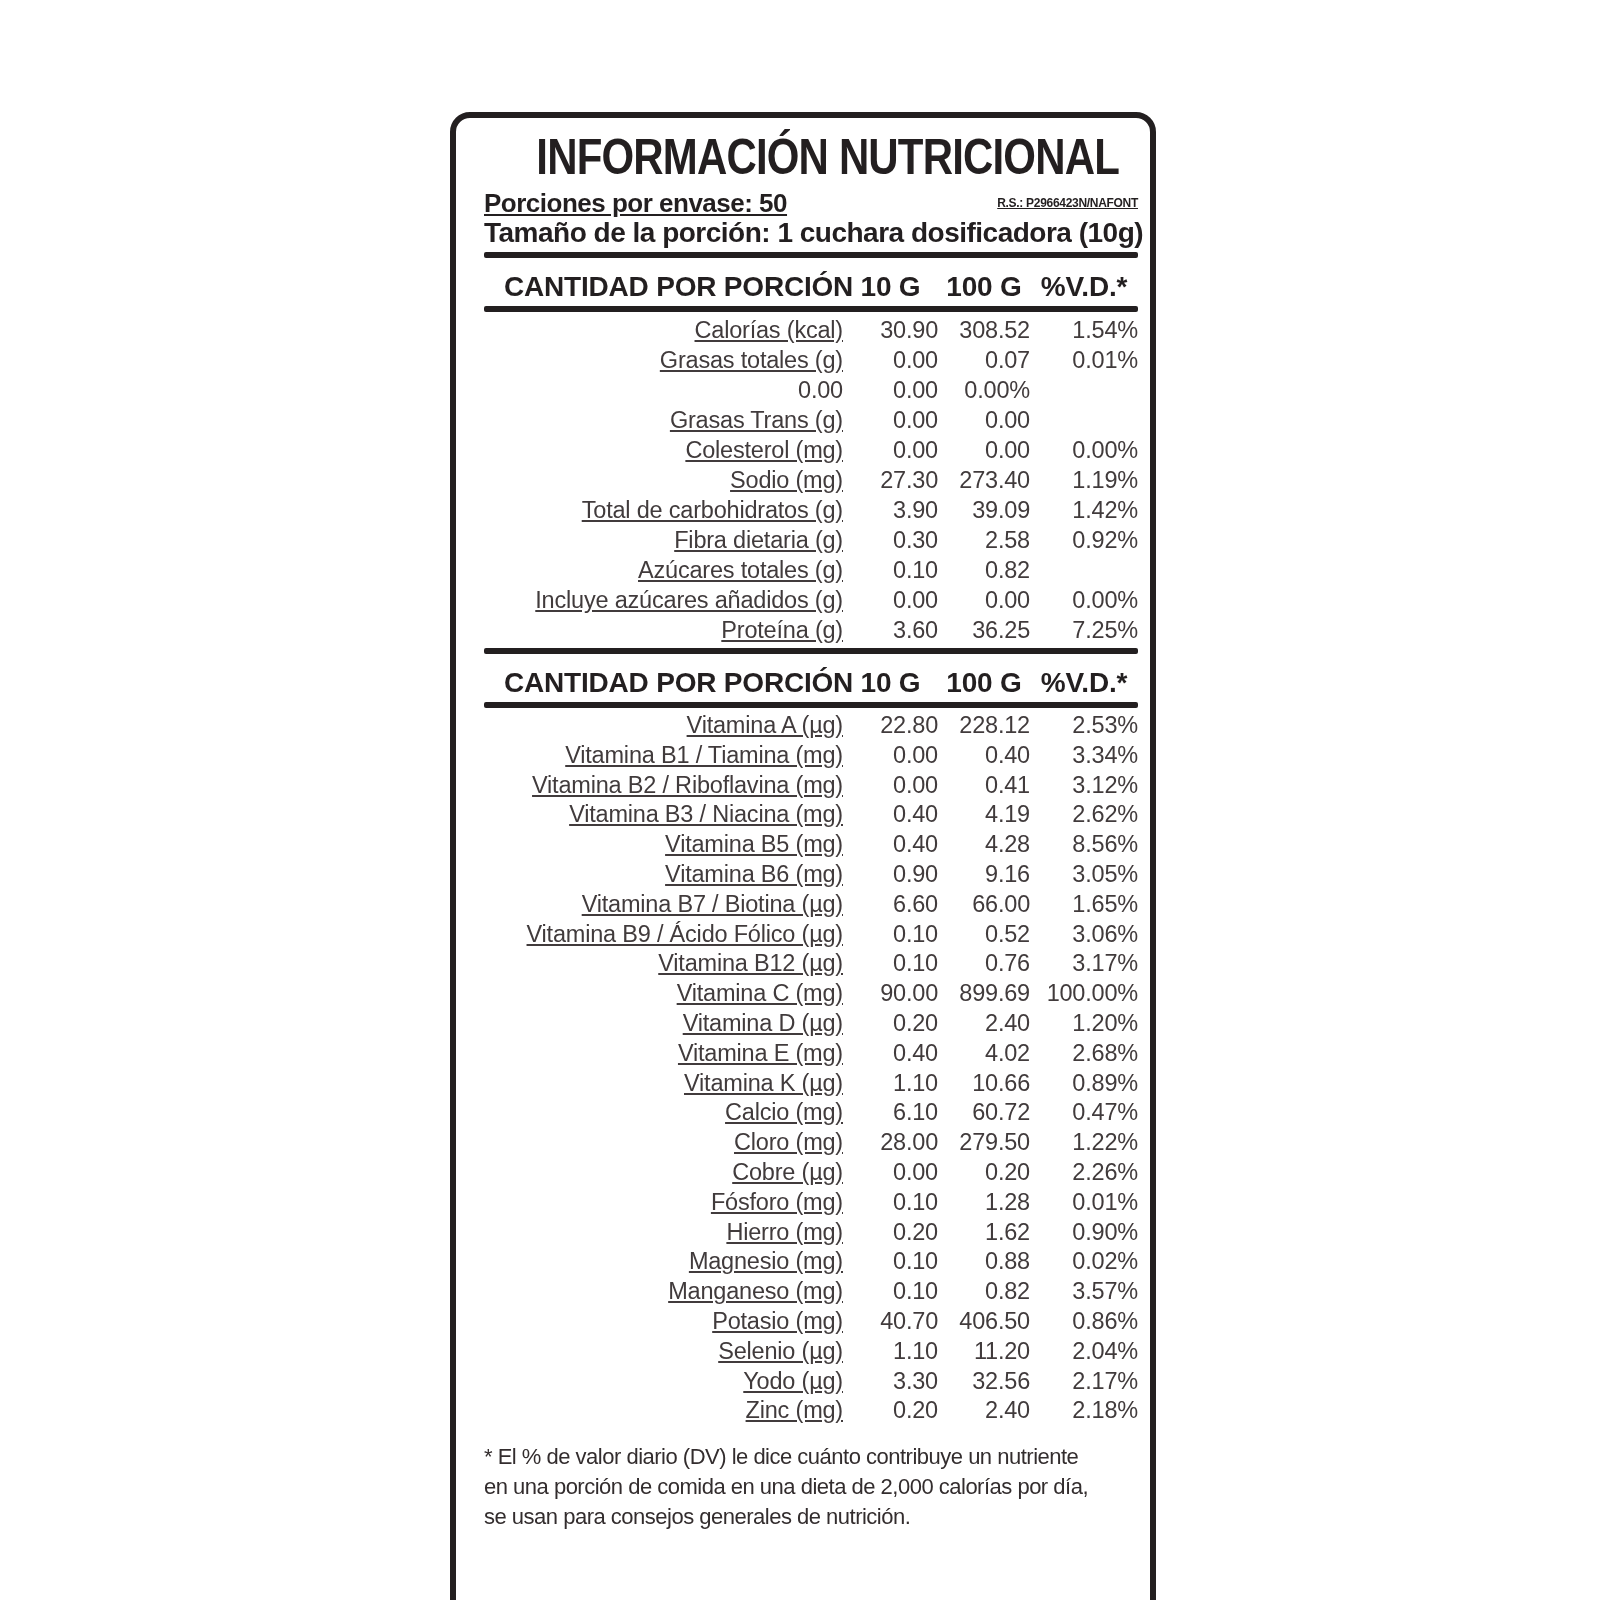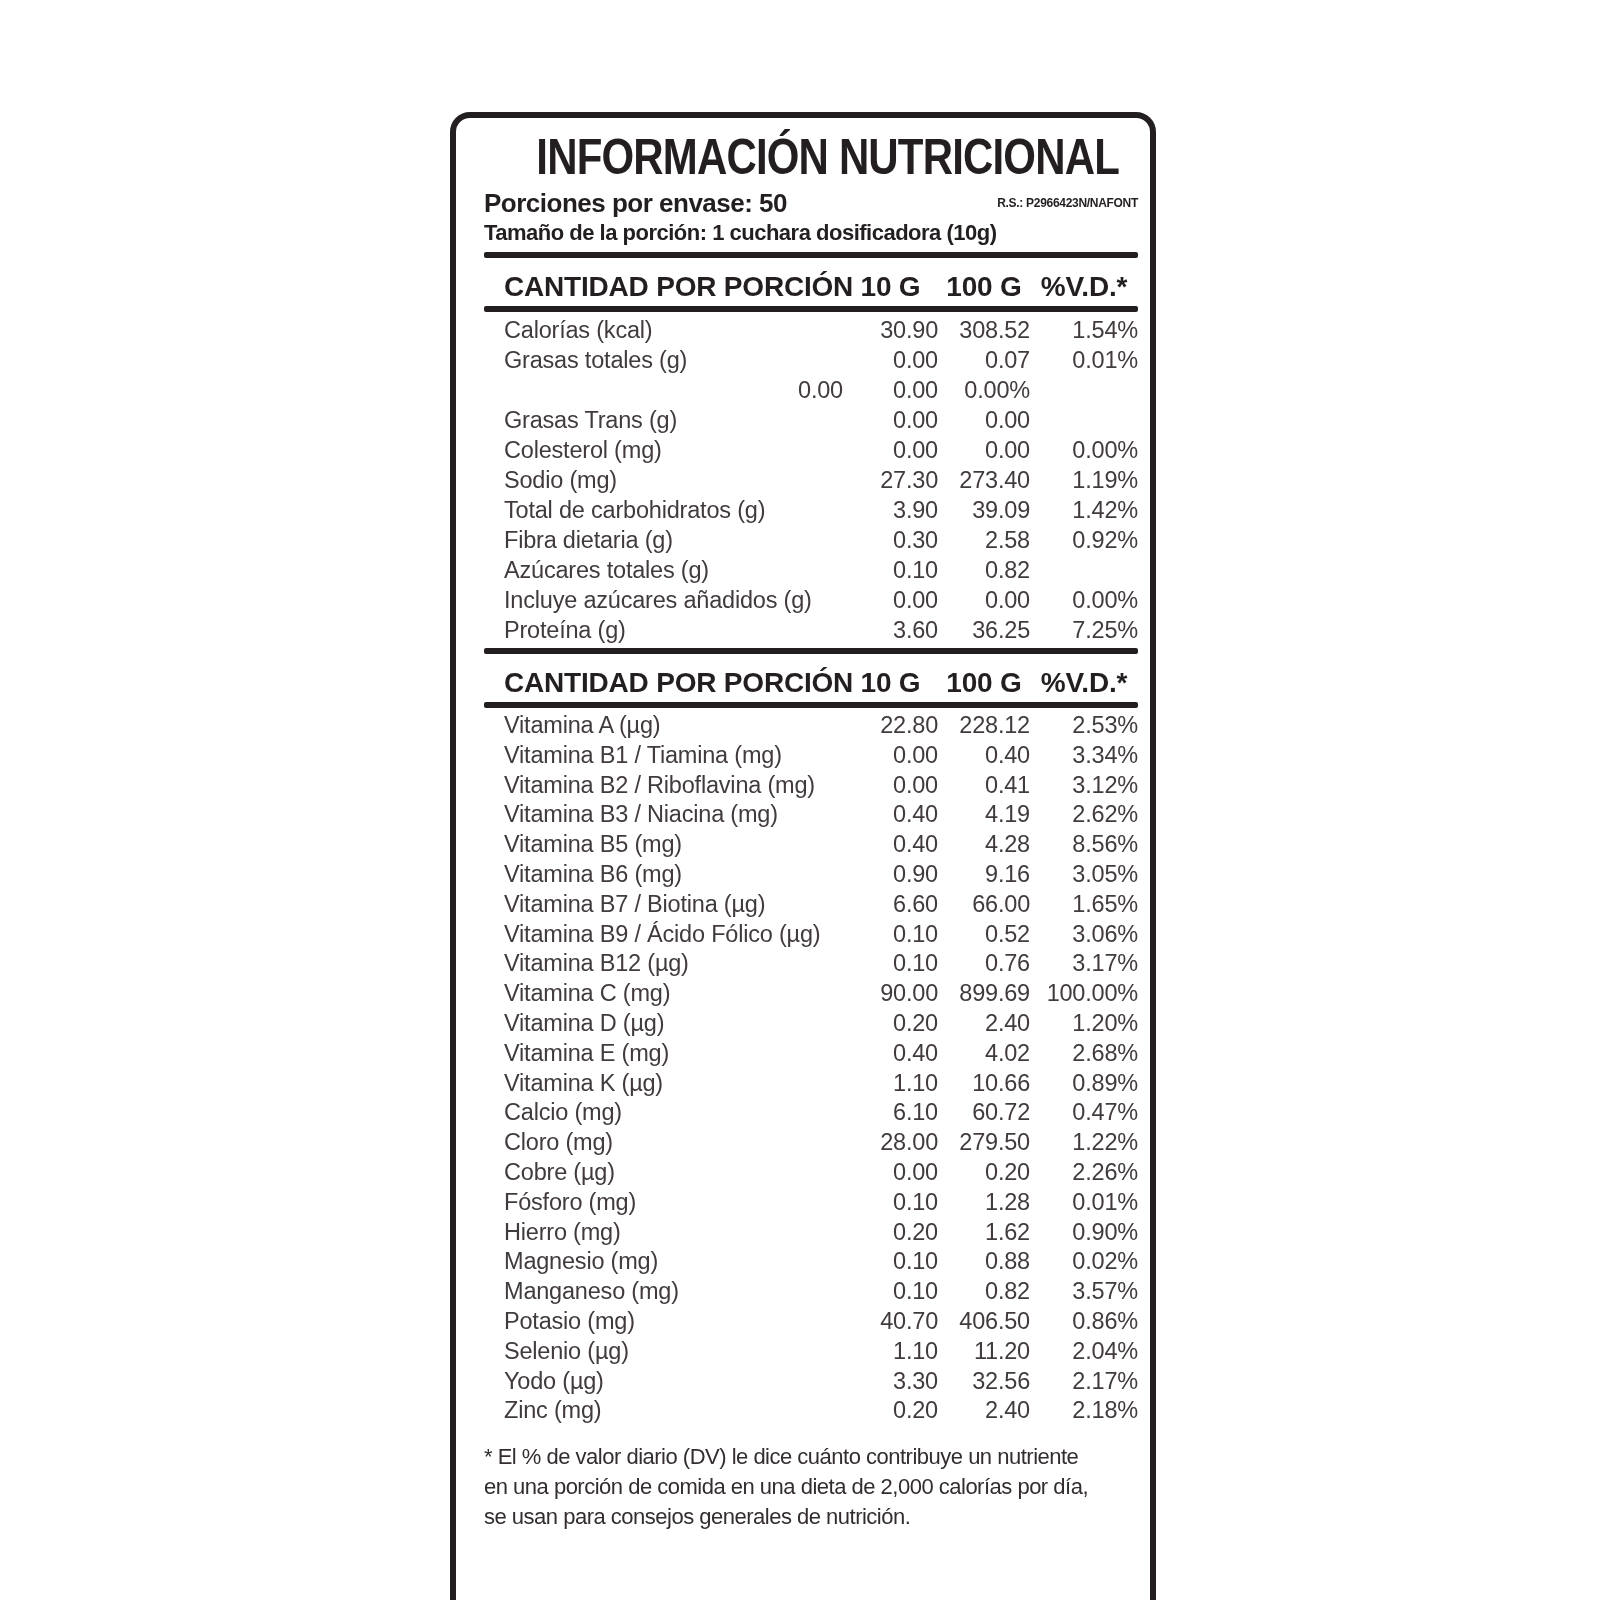--- a/index.html
+++ b/index.html
@@ -31,25 +31,26 @@
     transform-origin:center;
     white-space:nowrap;
     margin-bottom:2px;
   }
   .meta-row {
     display:flex;
     justify-content:space-between;
     align-items:center;
     line-height:30px;
     white-space:nowrap;
+    text-decoration:underline;
   }
   .servings { font-size:26px; font-weight:700; letter-spacing:-0.5px; }
   .rs { font-size:12px; font-weight:700; letter-spacing:-0.3px; }
   .serving-size {
-    font-size:22px; font-weight:700;
+    font-size:28px; font-weight:700;
     letter-spacing:-0.5px;
     line-height:30px;
     white-space:nowrap;
     margin-bottom:4px;
   }
   .rule { height:6px; background:#231f20; border-radius:2px; margin:3px 0; }
   .thead, .row {
     display:grid;
     grid-template-columns:1fr 95px 92px 108px;
     align-items:baseline;
@@ -68,21 +69,21 @@
   .row { line-height:30px; }
   .rows.minerals .row { line-height:29.8px; }
   .cell {
     font-size:23.5px;
     font-weight:400;
     color:#413b3c;
     letter-spacing:-0.2px;
     white-space:nowrap;
     min-width:0;
   }
-  .cell.name { text-align:left; padding-left:20px; }
+  .cell.name { text-align:right; padding-left:20px;text-decoration:underline; }
   .cell.num { text-align:right; }
   .footnote {
     margin-top:16px;
     font-size:22px;
     line-height:30px;
     letter-spacing:-0.5px;
     color:#332d2e;
     white-space:nowrap;
   }
 </style>

